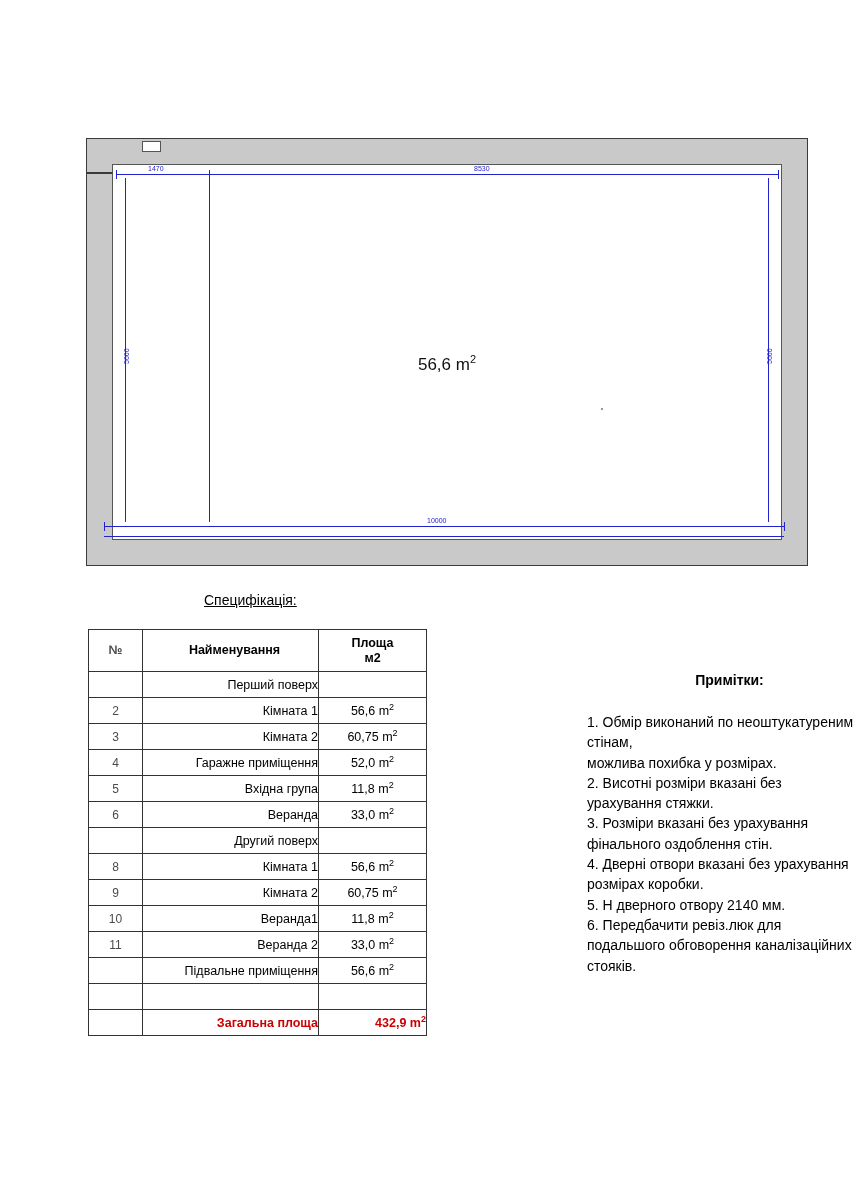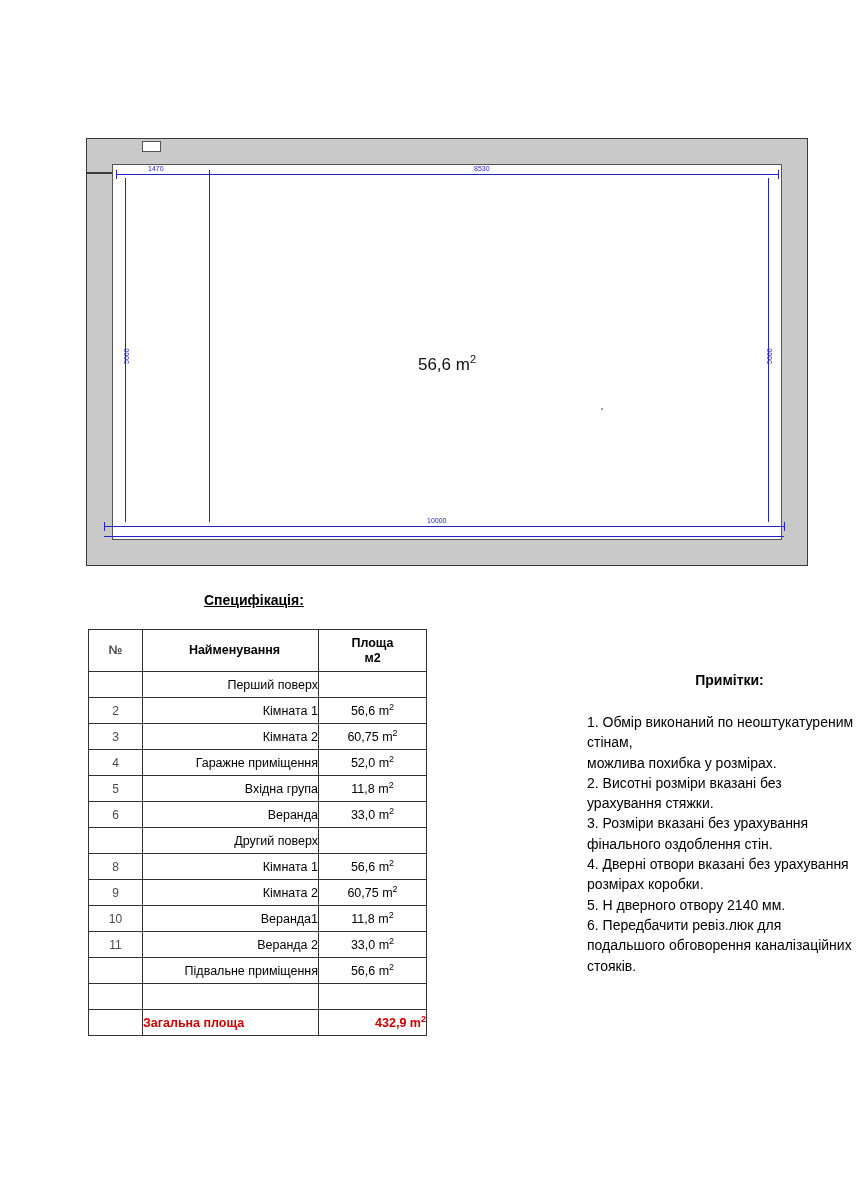--- a/index.html
+++ b/index.html
@@ -104,21 +104,21 @@
     height: 2px;
     background: #999999;
   }
 
   
   #spec-title {
     position: absolute;
     left: 204px;
     top: 592px;
     font-size: 14px;
-    font-weight: bold;
+    font-weight: normal;
     text-decoration: underline;
   }
 
   
   #spec-table {
     position: absolute;
     left: 88px;
     top: 629px;
     border-collapse: collapse;
     font-size: 12.5px;
@@ -137,21 +137,21 @@
     line-height: 1.15;
   }
   .col-no   { width: 54px;  text-align: center; color: #4a4a4a; font-size: 12px; }
   .col-name { width: 176px; text-align: right; padding-left: 8px !important; }
   .col-area { width: 108px; text-align: center; }
   .row-total td {
     color: #cc0000;
     font-weight: bold;
     text-align: right;
   }
-  .row-total .col-name { text-align: left; padding-left: 0 !important; }
+  .row-total .col-name { text-align: right; padding-left: 0 !important; }
   .row-blank td { height: 14px; }
   sup { font-size: 0.72em; vertical-align: super; }
 
   
   #notes {
     position: absolute;
     left: 587px;
     top: 672px;
     width: 285px;
   }

